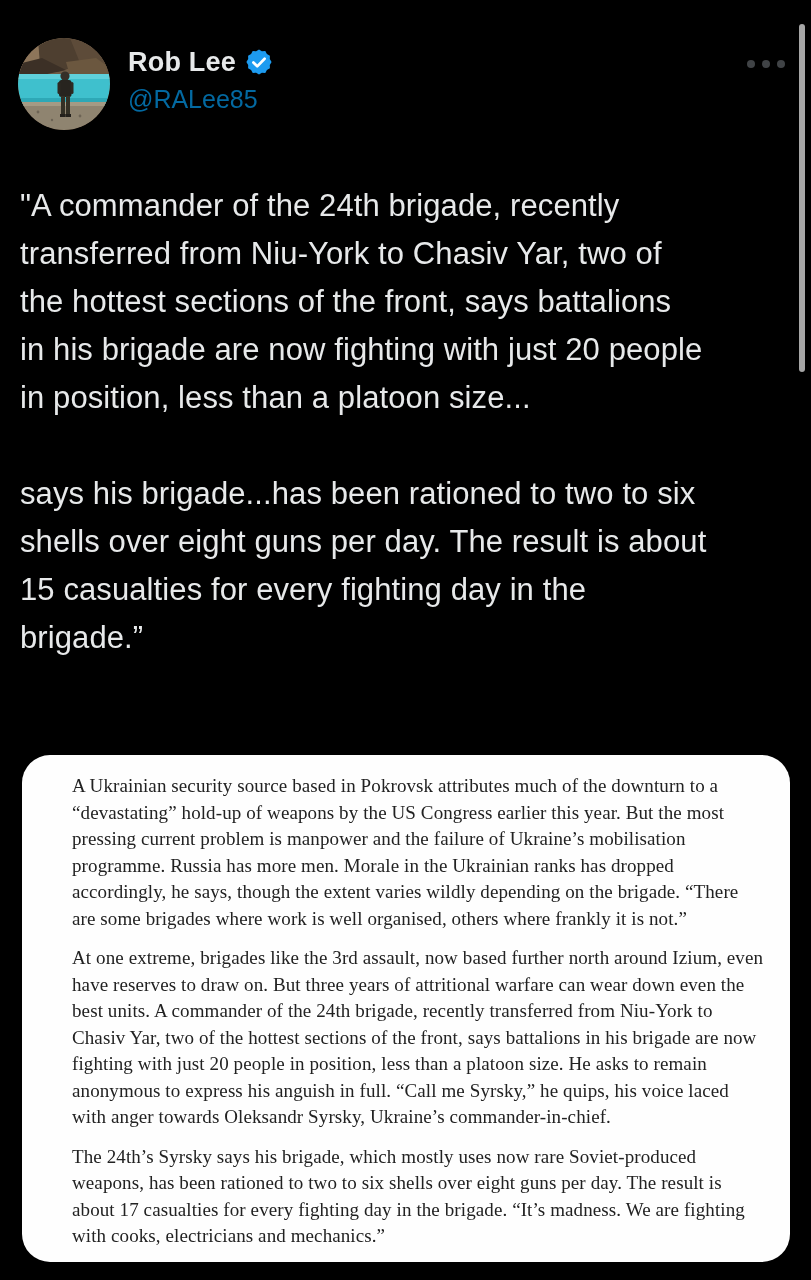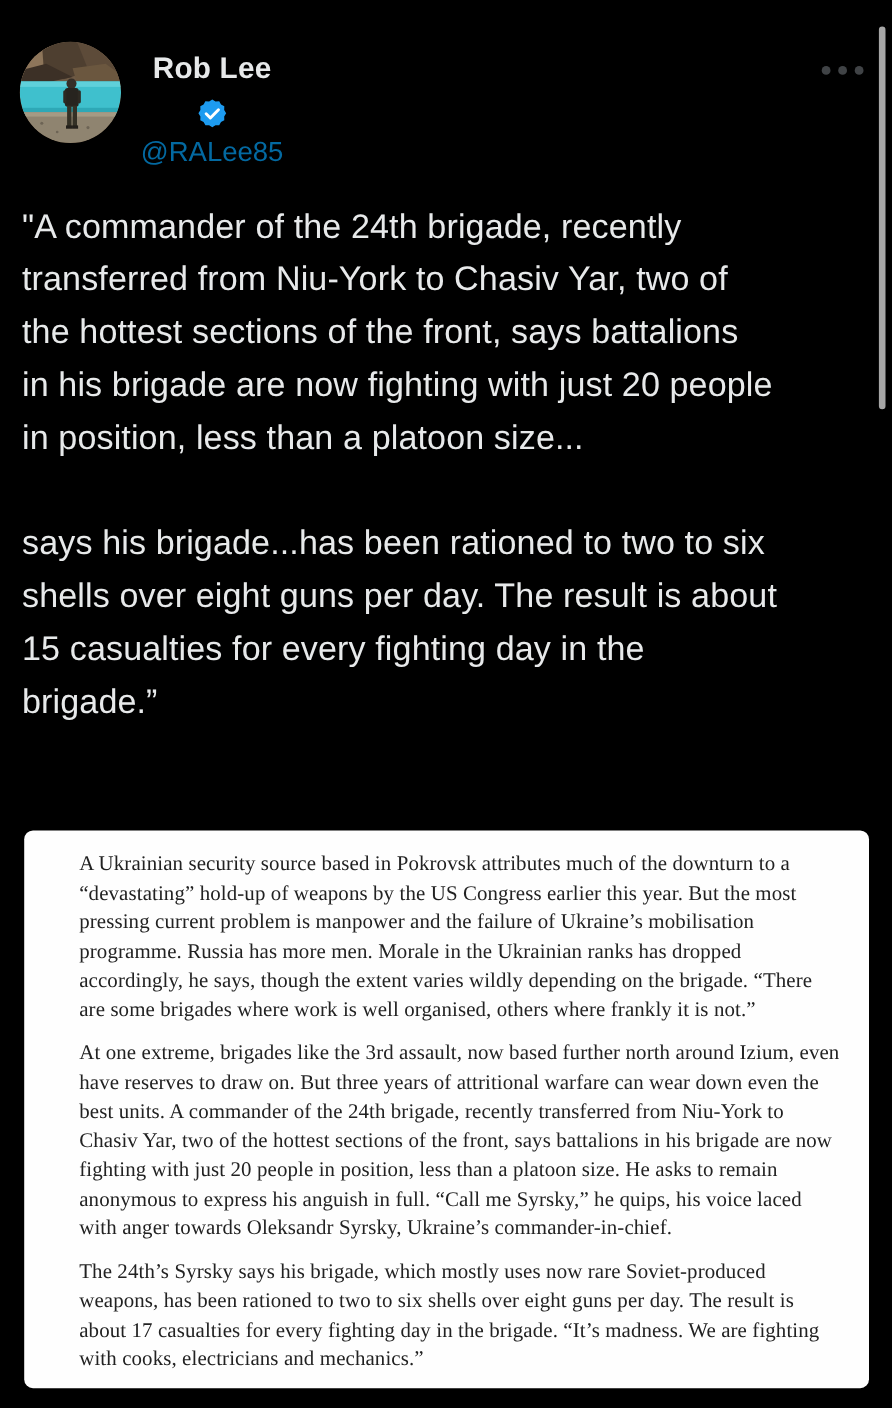--- a/index.html
+++ b/index.html
@@ -15,21 +15,21 @@
   .avatar {
     position: absolute; left: 18px; top: 38px;
     width: 92px; height: 92px;
     border-radius: 50%;
     overflow: hidden;
     background: #6e5c48;
   }
   .avatar svg { display: block; }
 
   .name-block { position: absolute; left: 128px; top: 46px; }
-  .display-row { display: flex; align-items: center; gap: 9px; flex-direction: column; }
+  .display-row { display: flex; gap: 9px; }
   .display-name {
     color: #E7E9EA; font-size: 27px; font-weight: 700; line-height: 32px;
     letter-spacing: 0.2px;
   }
   .verified { width: 28px; height: 28px; margin-top: 2px; }
   .handle {
     color: #0369a1; font-size: 25px; font-weight: 400; margin-top: 7px;
     line-height: 28px;
   }
 
@@ -58,21 +58,21 @@
     font-size: 31px; line-height: 48px;
     text-decoration: none;
     cursor: pointer;
   }
 
   
   .article-card {
     position: absolute; left: 22px; top: 755px;
     width: 768px; height: 507px;
     background: #FEFEFE;
-    border-radius: 8px;
+    border-radius: 28px;
     box-sizing: border-box;
     padding: 18px 26px 12px 50px;
     overflow: hidden;
     cursor: pointer;
   }
   .article-card p {
     margin: 0 0 13px 0;
     color: #222222;
     font-family: "Liberation Serif", "DejaVu Serif", serif;
     font-size: 19px;

